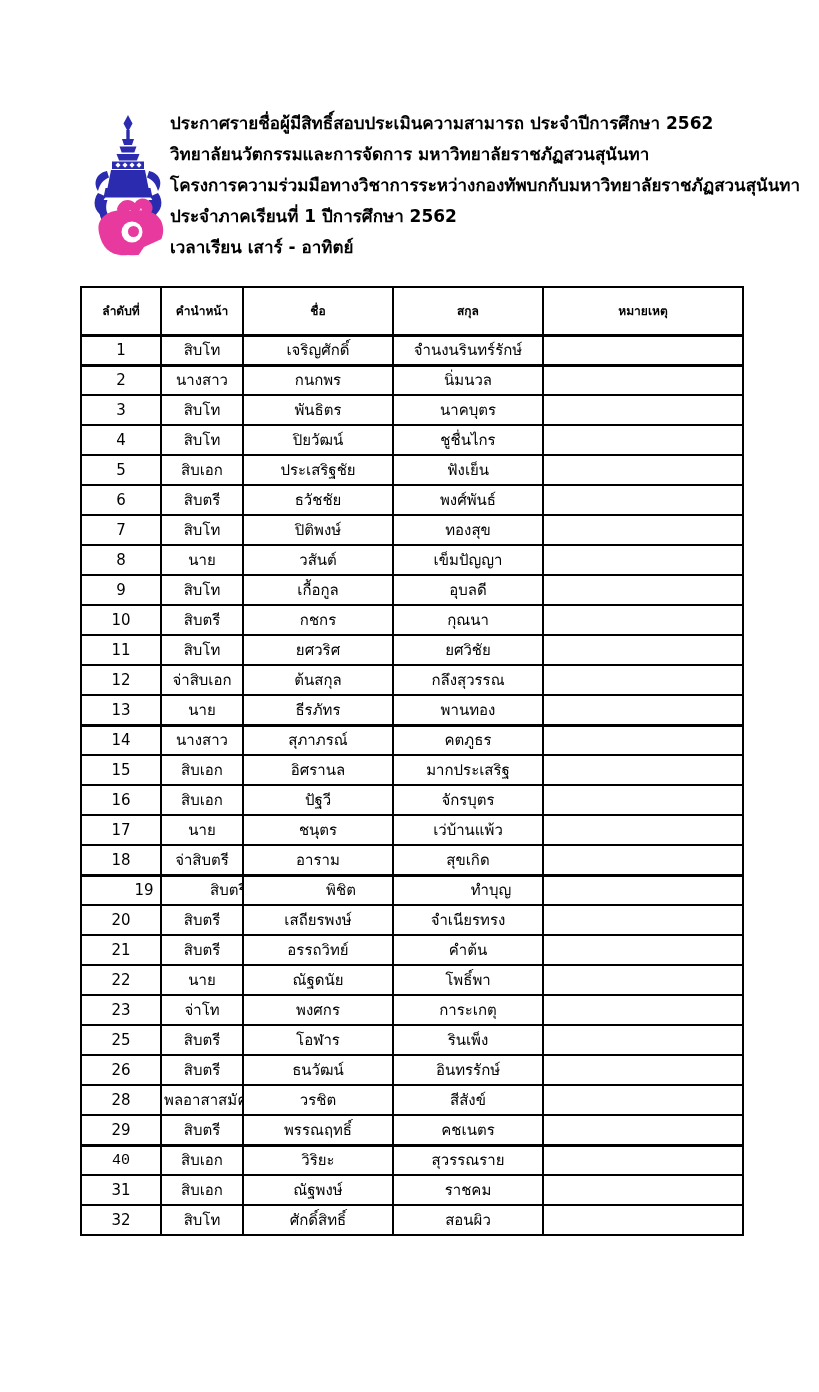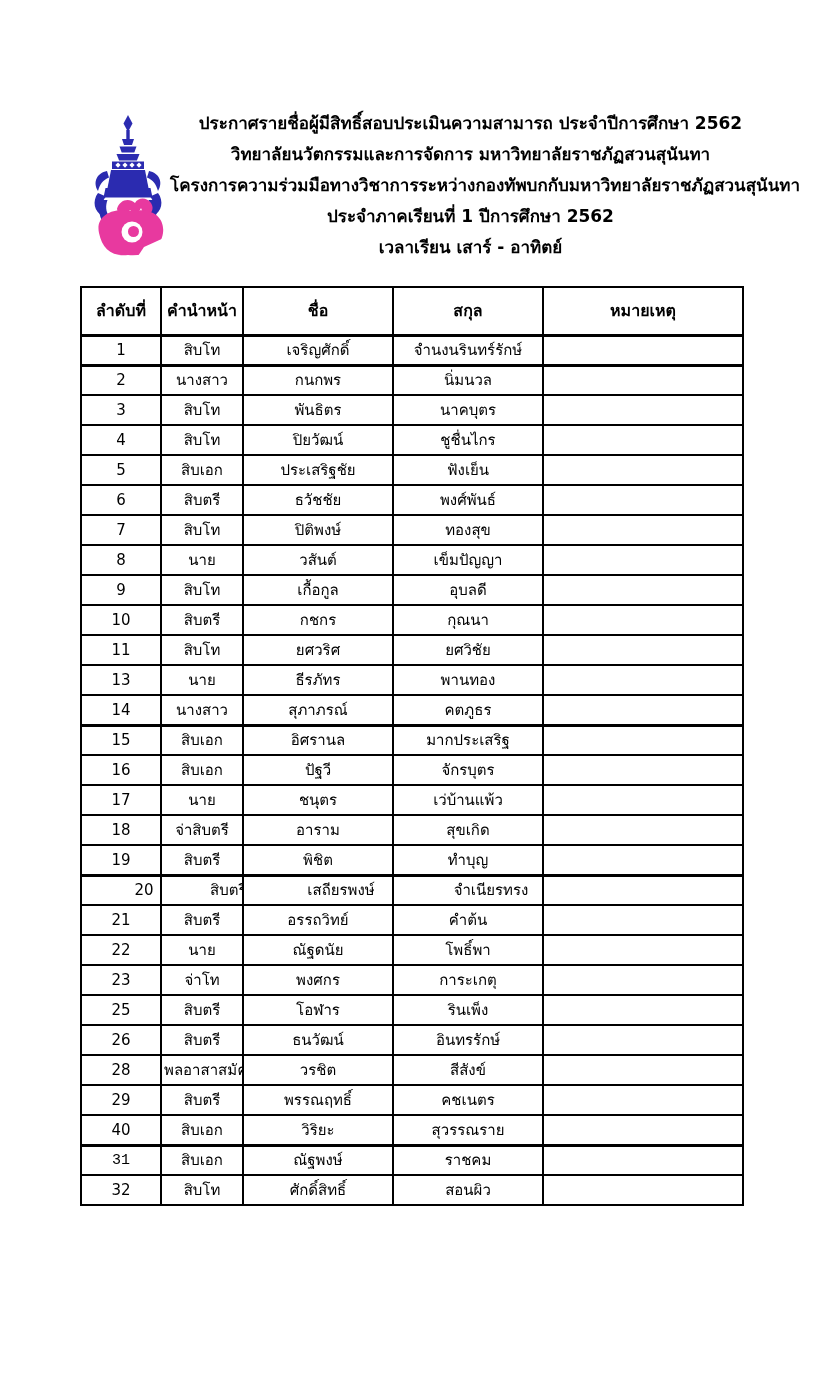--- a/index.html
+++ b/index.html
@@ -20,21 +20,20 @@
     left: 86px;
     top: 114px;
     width: 84px;
     height: 142px;
   }
   .titles {
     position: absolute;
     left: 170px;
     right: 48px;
     top: 108px;
-    text-align: center;
   }
   .title-line {
     font-size: 17px;
     font-weight: bold;
     line-height: 31px;
     white-space: nowrap;
   }
   table.roster {
     position: absolute;
     left: 80px;
@@ -45,21 +44,21 @@
   }
   table.roster th, table.roster td {
     border: 2px solid #000000;
     text-align: center;
     vertical-align: middle;
     overflow: hidden;
     white-space: nowrap;
   }
   table.roster th {
     height: 48px;
-    font-size: 16px;
+    font-size: 12px;
     font-weight: bold;
   }
   table.roster td {
     height: 30px;
     font-size: 15px;
     font-weight: normal;
     padding: 0 2px;
   }
   col.c-no    { width: 80px; }
   col.c-title { width: 82px; }
@@ -209,20 +208,27 @@
           <td></td>
         </tr>
         <tr>
           <td>11</td>
           <td>สิบโท</td>
           <td>ยศวริศ</td>
           <td>ยศวิชัย</td>
           <td></td>
         </tr>
         <tr>
+          <td>12</td>
+          <td>จ่าสิบเอก</td>
+          <td>ต้นสกุล</td>
+          <td>กลึงสุวรรณ</td>
+          <td></td>
+        </tr>
+        <tr>
           <td>13</td>
           <td>นาย</td>
           <td>ธีรภัทร</td>
           <td>พานทอง</td>
           <td></td>
         </tr>
         <tr>
           <td>14</td>
           <td>นางสาว</td>
           <td>สุภาภรณ์</td>

